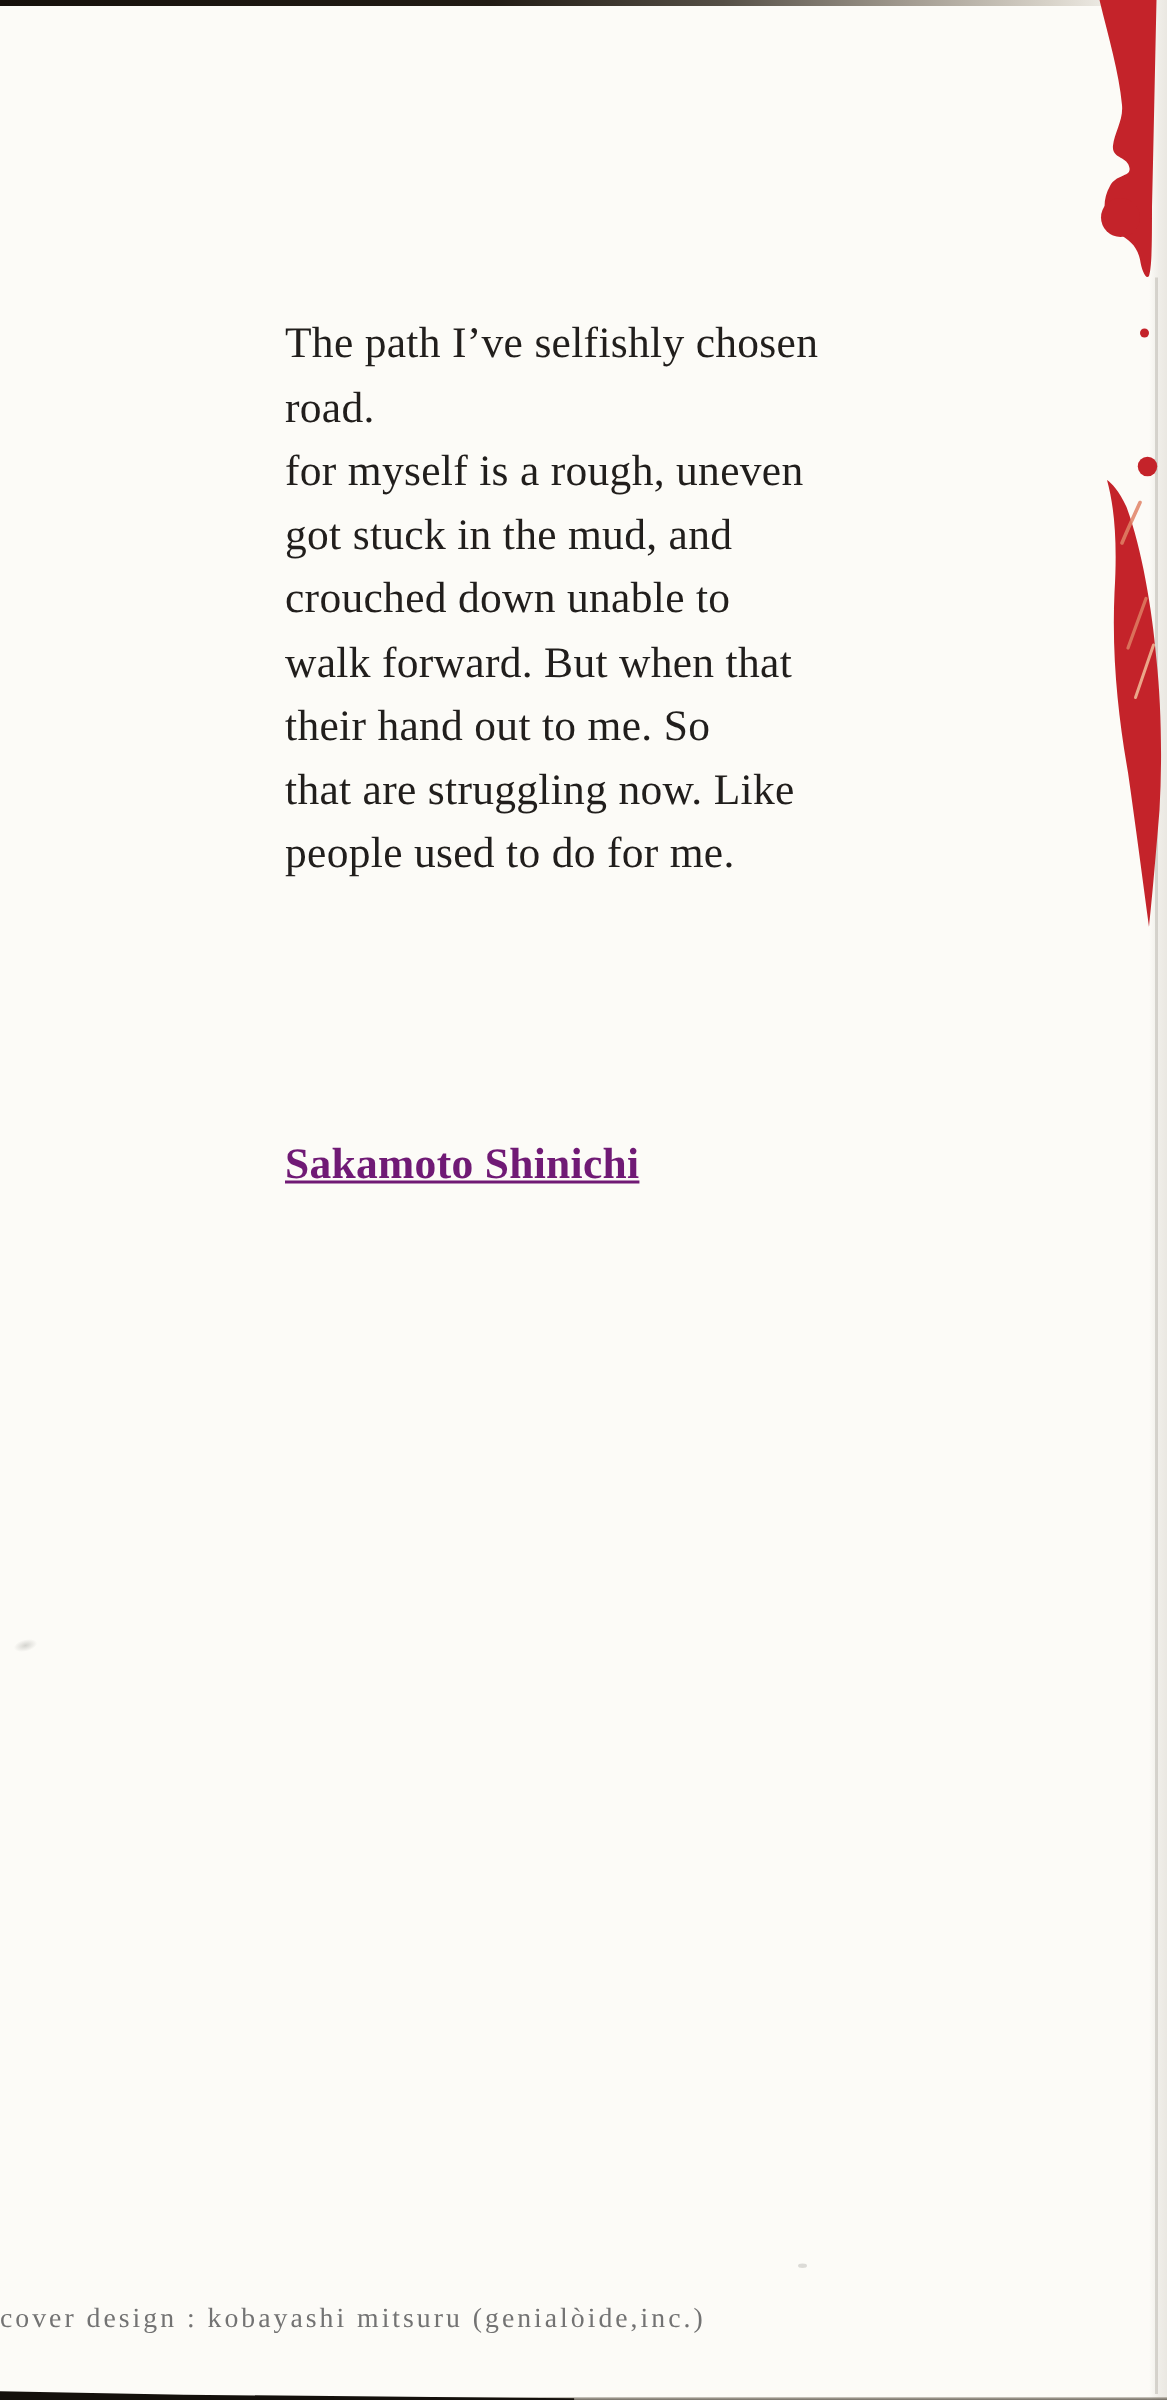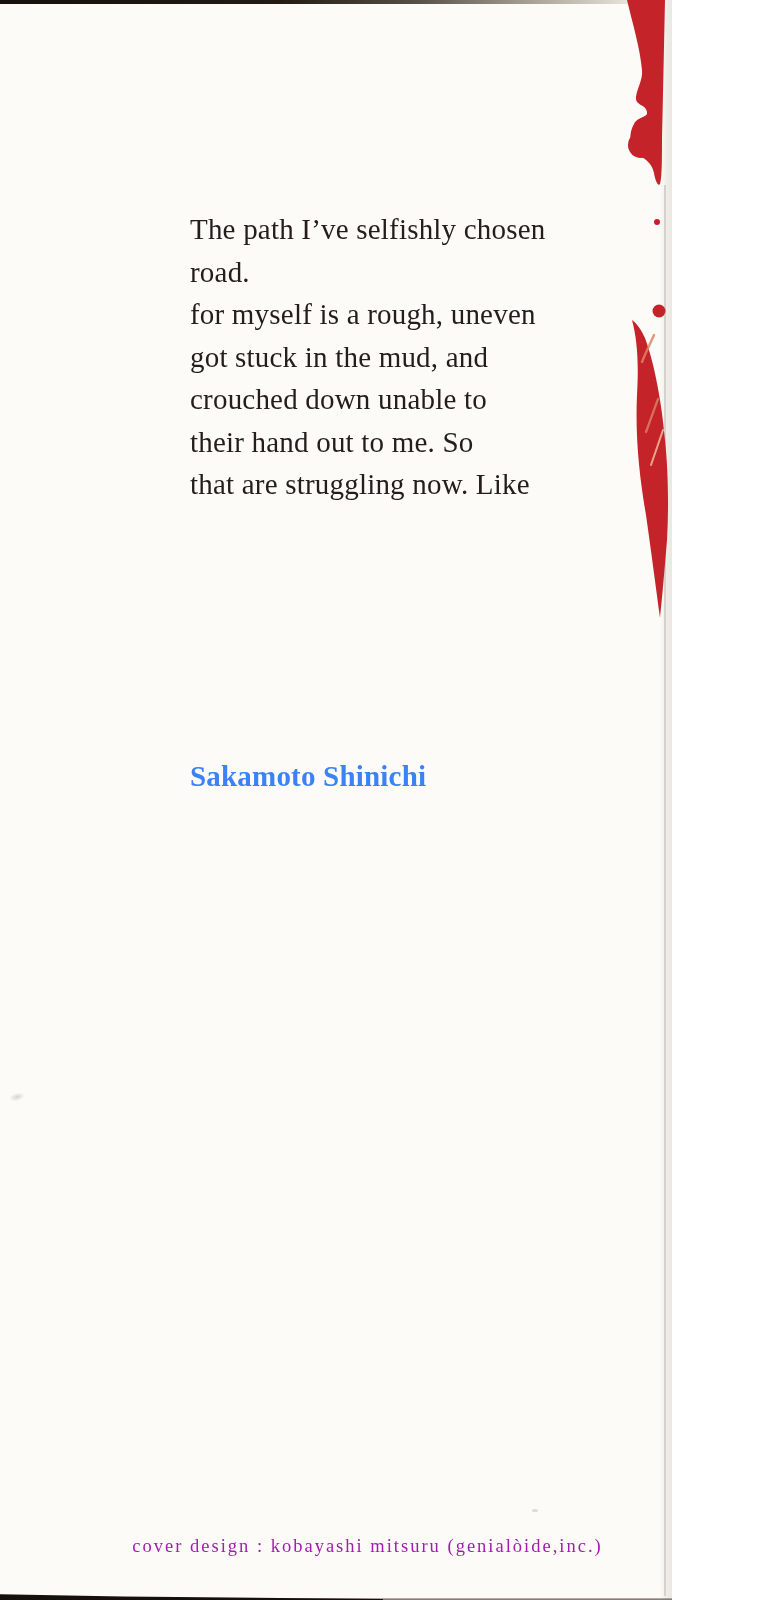--- a/index.html
+++ b/index.html
@@ -1,46 +1,46 @@
 <!DOCTYPE html>
 <html><head>
 <meta charset="utf-8">
 <style>
   html,body{margin:0;padding:0;background:#ffffff;}
   .page{
     position:relative;
-    width:672px;height:1600px;
+    width:778px;height:1600px;
     background:#fcfbf7;
     overflow:hidden;
     font-family:"Liberation Serif","DejaVu Serif",serif;
   }
   
   .top-edge{
     position:absolute;top:0;left:0;width:100%;height:4px;
     background:linear-gradient(to right,
       #16110c 0%, #221c15 42%, #554f46 62%, #a39c91 78%,
       #d8d3c9 90%, rgba(216,211,201,0) 98%);
   }
   
   .quote{
     position:absolute;left:190px;top:208px;width:470px;
     font-size:29px;line-height:42.5px;letter-spacing:.2px;
     color:#211e1c;white-space:nowrap;
   }
   .author{
     position:absolute;left:190px;top:755px;
     font-size:29px;line-height:42.5px;font-weight:700;
-    letter-spacing:.2px;color:#3b82f6;white-space:nowrap;
+    letter-spacing:.2px;color:#701a75;white-space:nowrap;text-decoration:underline;
   }
   
   .credit{
     position:absolute;left:0;top:1536px;width:735px;
-    text-align:center;
+    text-align:left;
     font-size:18.5px;letter-spacing:2px;
-    color:#a21caf;white-space:nowrap;
+    color:#737373;white-space:nowrap;
   }
   
   .right-edge{
     position:absolute;top:0;right:0;width:12px;height:100%;
     background:linear-gradient(to right,
       rgba(200,196,188,0), rgba(200,196,188,.25) 55%, rgba(212,208,200,.45));
     z-index:1;
   }
   .right-edge-line{
     position:absolute;top:185px;bottom:4px;right:6px;width:2px;
@@ -80,22 +80,24 @@
 <div class="page">
 
   <div class="top-edge"></div>
 
   <div class="quote">
     <div>The path I’ve selfishly chosen</div>
     <div>road.</div>
     <div>for myself is a rough, uneven</div>
     <div>got stuck in the mud, and</div>
     <div>crouched down unable to</div>
+    <div>walk forward. But when that</div>
     <div>their hand out to me. So</div>
     <div>that are struggling now. Like</div>
+    <div>people used to do for me.</div>
   </div>
 
   <div class="author">Sakamoto Shinichi</div>
 
   <div class="credit">cover design : kobayashi mitsuru (genialòide,inc.)</div>
 
   <div class="right-edge"></div>
   <div class="right-edge-line"></div>
 
   <svg class="splash" width="90" height="640" viewBox="0 0 90 640" xmlns="http://www.w3.org/2000/svg">

